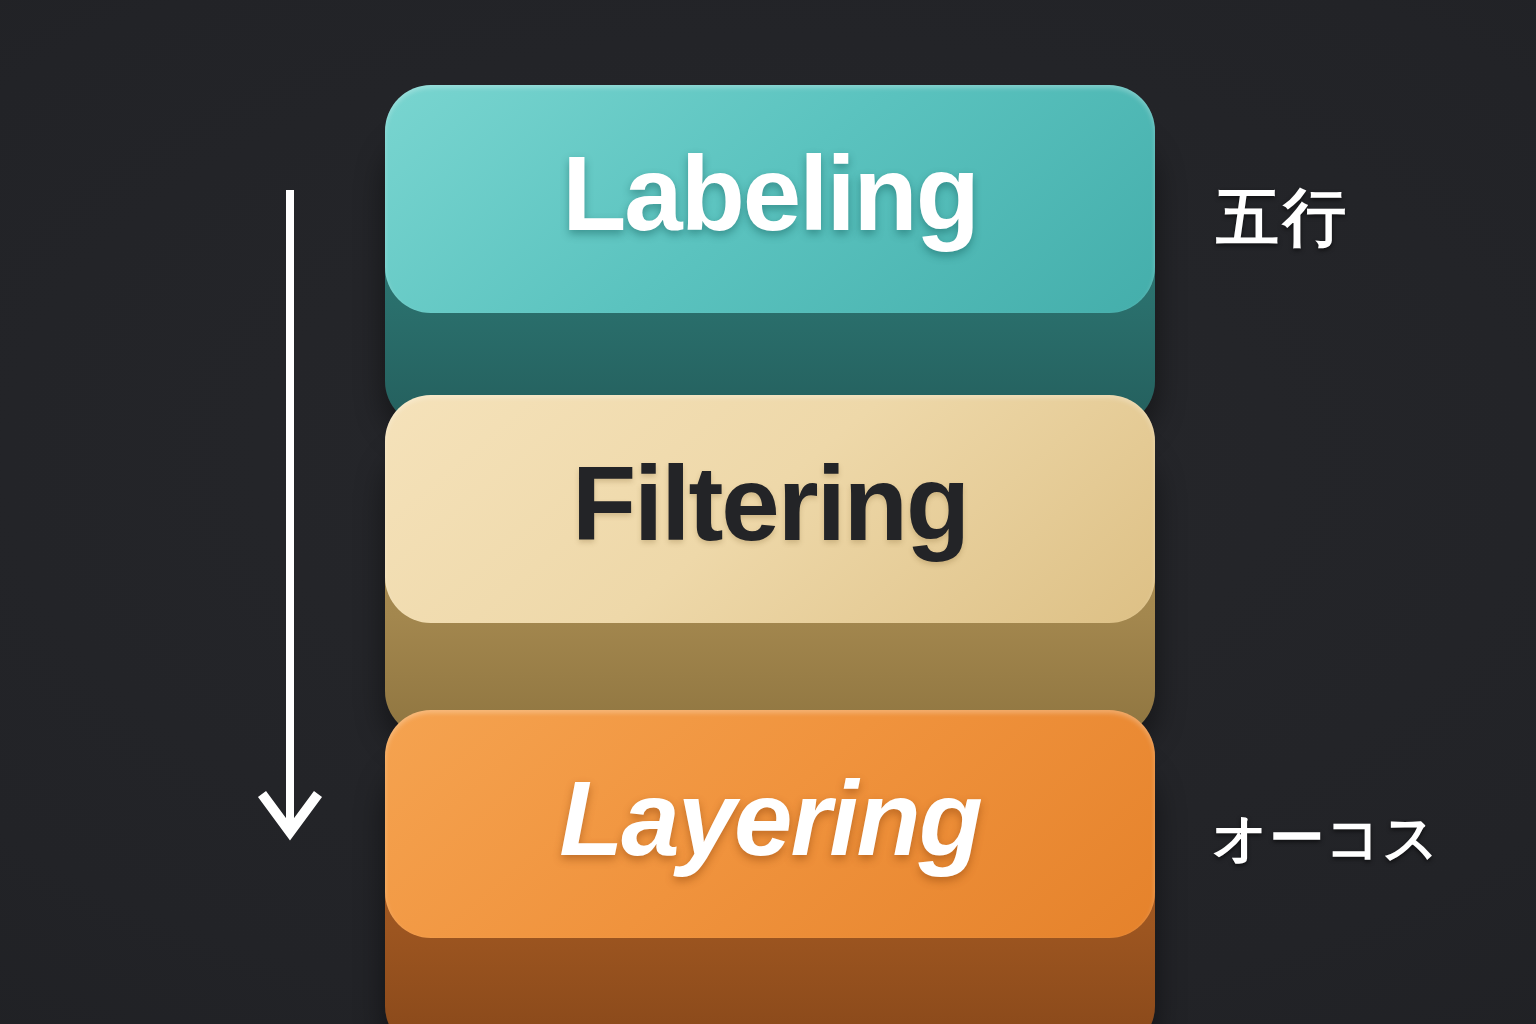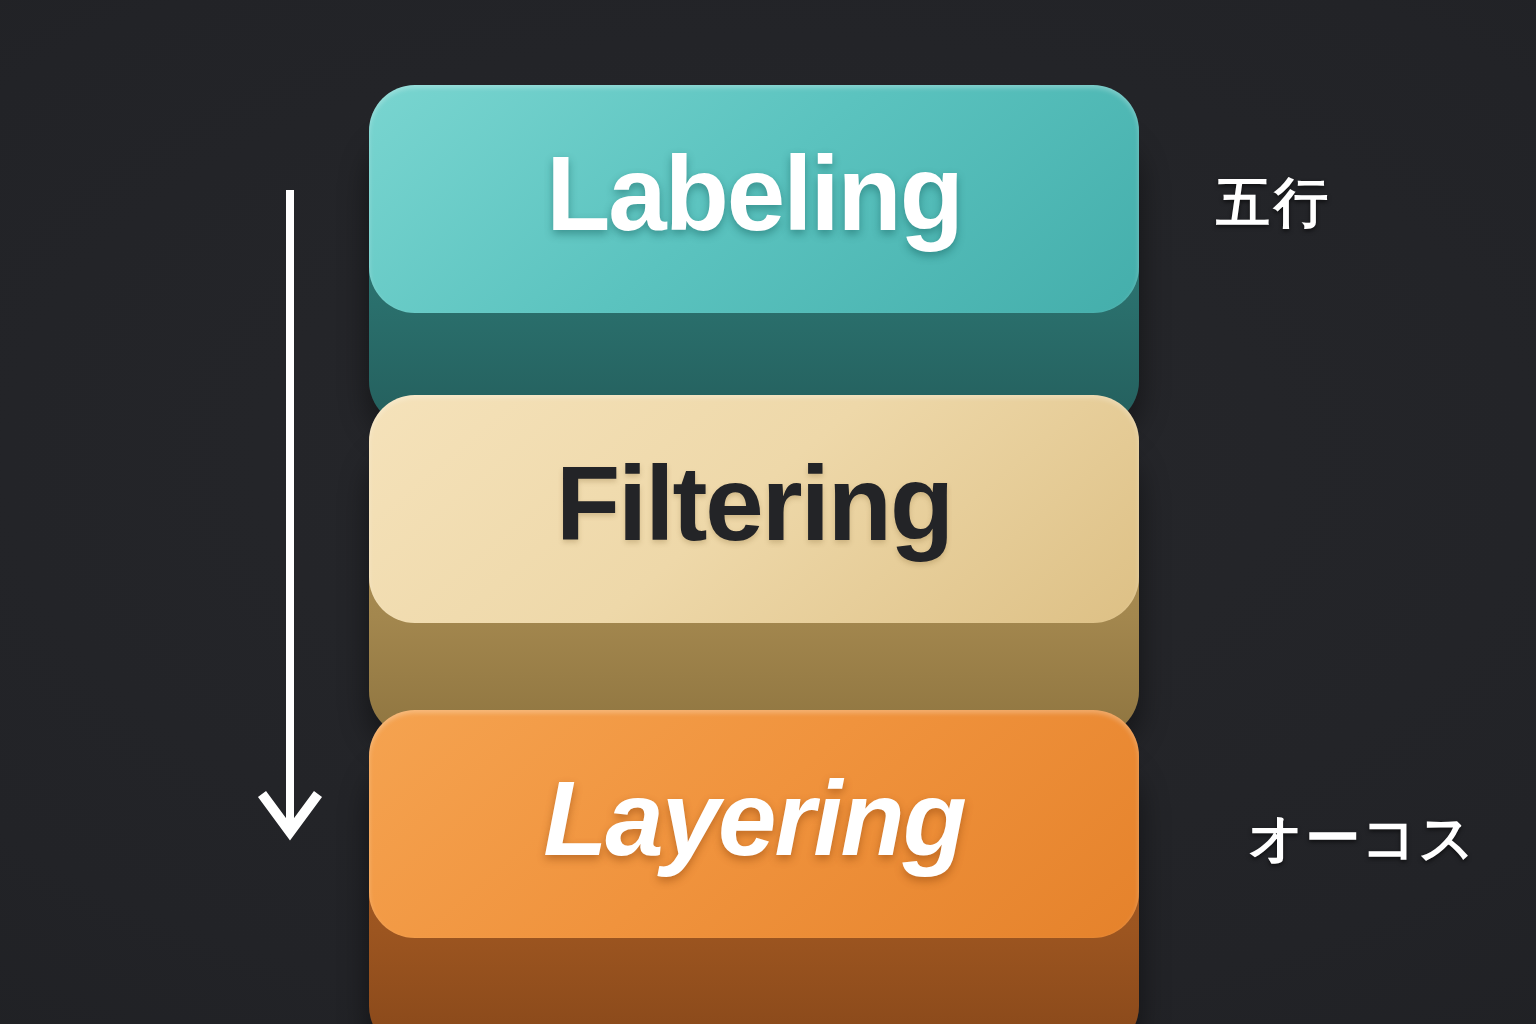--- a/index.html
+++ b/index.html
@@ -12,21 +12,21 @@
     width: 1536px;
     height: 1024px;
     overflow: hidden;
     background: radial-gradient(ellipse 120% 100% at 50% 45%, #26272b 0%, #222327 55%, #1d1e21 100%);
     font-family: "Liberation Sans", "DejaVu Sans", sans-serif;
   }
 
   
   .block {
     position: absolute;
-    left: 369px;
+    left: 385px;
     width: 770px;
     height: 342px;
   }
   .block .side {
     position: absolute;
     left: 0; right: 0;
     top: 40px; bottom: 0;
     border-radius: 46px;
     box-shadow: 0 14px 30px rgba(0,0,0,0.45);
   }
@@ -98,27 +98,27 @@
 
   
   .annotation {
     position: absolute;
     color: #ffffff;
     font-weight: 700;
     text-shadow: 0 2px 4px rgba(0,0,0,0.6);
   }
   .annotation-top {
     left: 1216px;
-    top: 163px;
-    font-size: 54px;
+    top: 178px;
+    font-size: 63px;
     line-height: 79px;
     letter-spacing: 4px;
   }
   .annotation-bottom {
-    left: 1248px;
+    left: 1212px;
     top: 802px;
     font-size: 55px;
     line-height: 72px;
     letter-spacing: 1px;
   }
 </style>
 </head>
 <body>
 
 <div class="stage">

